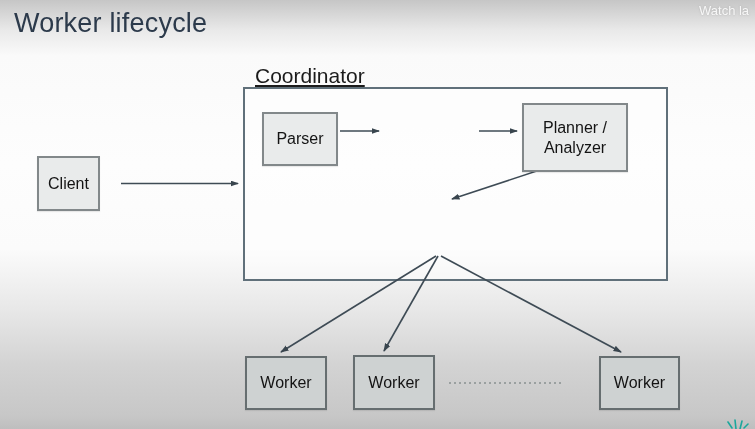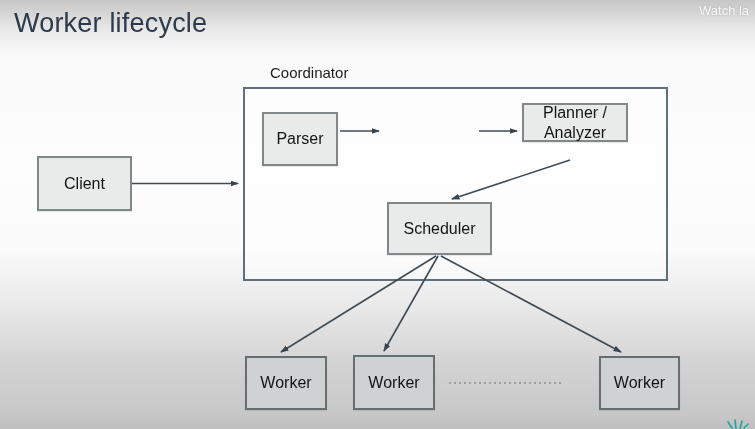--- a/index.html
+++ b/index.html
@@ -22,22 +22,22 @@
     font-size: 27px; font-weight: 400;
     color: #2c3a4b; letter-spacing: 0.2px;
   }
   .watch-later {
     position: absolute; left: 699px; top: 3px;
     font-size: 13px; color: rgba(252,252,252,0.92);
     text-shadow: 0 0 2px rgba(160,160,160,0.7);
     white-space: nowrap; cursor: pointer;
   }
   .coordinator-label {
-    position: absolute; left: 270px; top: 64px;
-    font-size: 15px; color: #1b1b1b;
+    position: absolute; left: 255px; top: 64px;
+    font-size: 21px; color: #1b1b1b; text-decoration: underline;
   }
   .coordinator-box {
     position: absolute; left: 243px; top: 87px;
     width: 425px; height: 194px;
     border: 2px solid #60707a;
     background: rgba(255,255,255,0.45);
     box-sizing: border-box;
   }
   .node {
     position: absolute;
@@ -48,24 +48,24 @@
     box-sizing: border-box;
     font-size: 16px; color: #141414;
     text-align: center; line-height: 1.25;
     box-shadow: 0 1px 1px rgba(0,0,0,0.08);
   }
   .node.worker {
     background: #ced2d2;
     border-color: #666e70;
     margin-left: 12px;
   }
-  #node-client    { left: 37px;  top: 156px; width: 95px;  height: 55px; }
+  #node-client    { left: 37px;  top: 156px; width: 63px;  height: 55px; }
   #node-parser    { left: 262px; top: 104px; width: 76px;  height: 54px; margin-top: 8px; }
   #node-analyzer  { left: 384px; top: 104px; width: 93px;  height: 54px; }
-  #node-planner   { left: 522px; top: 103px; width: 106px; height: 39px; }
+  #node-planner   { left: 522px; top: 103px; width: 106px; height: 69px; }
   #node-scheduler { left: 387px; top: 202px; width: 105px; height: 53px; }
   #node-worker-1  { left: 233px; top: 356px; width: 82px;  height: 54px; }
   #node-worker-2  { left: 341px; top: 355px; width: 82px;  height: 55px; }
   #node-worker-3  { left: 587px; top: 356px; width: 81px;  height: 54px; }
   svg.arrows {
     position: absolute; left: 0; top: 0;
     width: 755px; height: 429px;
     pointer-events: none;
   }
   .brand-logo {
@@ -117,23 +117,20 @@
   <div class="node" id="node-parser">
     <span>Parser</span>
   </div>
 
 
   <div class="node" id="node-planner">
     <span>Planner /</span>
     <span>Analyzer</span>
   </div>
 
-  <div class="node" id="node-scheduler">
-    <span>Scheduler</span>
-  </div>
 
   <div class="node worker" id="node-worker-1">
     <span>Worker</span>
   </div>
 
   <div class="node worker" id="node-worker-2">
     <span>Worker</span>
   </div>
 
   <div class="node worker" id="node-worker-3">

